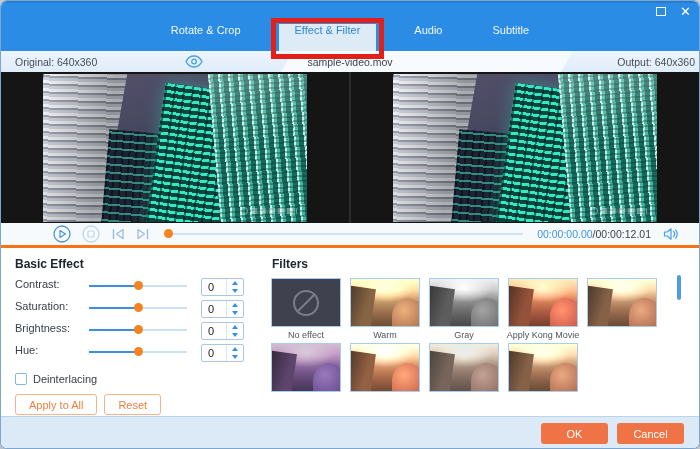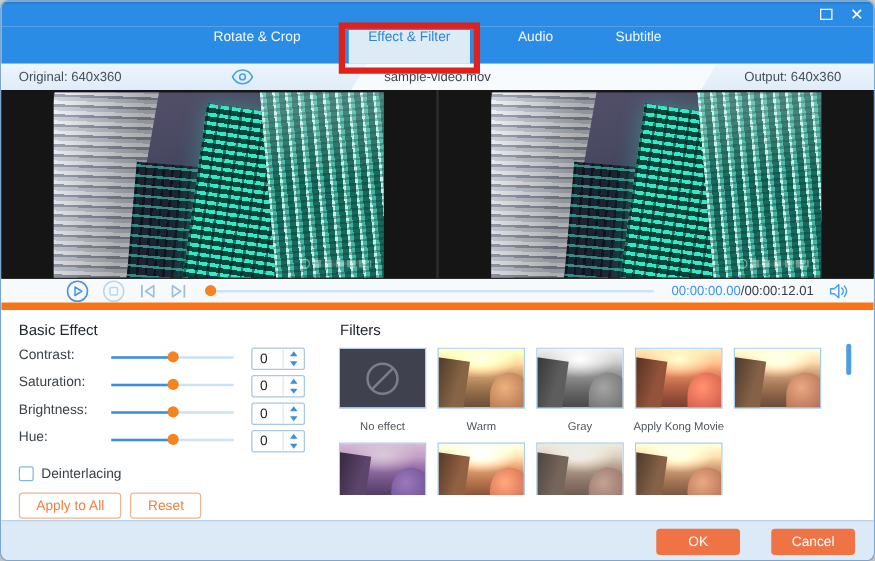--- a/index.html
+++ b/index.html
@@ -21,21 +21,21 @@
 
   
   .infobar { position:relative; height:21px; background:#f7fbfe; font-size:10.5px; color:#454f5b;
              display:flex; align-items:center; }
   .seg { position:absolute; top:0; bottom:0; background:linear-gradient(#eef5fc,#dfecf9); }
   .seg.left  { left:0; width:292px; clip-path:polygon(0 0, 100% 0, calc(100% - 12px) 100%, 0 100%); }
   .seg.right { right:0; width:138px; clip-path:polygon(12px 0, 100% 0, 100% 100%, 0 100%); }
   .orig-label { position:relative; margin-left:14px; }
   .eye-wrap { position:relative; margin-left:88px; display:flex; align-items:center; cursor:pointer; }
   .filename { position:absolute; left:0; right:0; text-align:center; color:#3c454f; }
-  .out-label { position:relative; margin-left:auto; margin-right:26px; }
+  .out-label { position:relative; margin-left:auto; margin-right:4px; }
 
   
   .video-area { height:151px; background:#0b0b0b; display:flex; }
   .half { flex:1; display:flex; align-items:center; justify-content:center; background:#151515; position:relative; }
   .half + .half { border-left:2px solid #2c2c2c; }
   .scene { position:relative; width:264px; height:148px; overflow:hidden;
            background:linear-gradient(165deg,#56506b 0%,#4a4a63 30%,#353c52 60%,#232c40 100%); }
   .bld-left { position:absolute; left:-14px; top:-12px; width:82px; height:200px; transform:rotate(10deg);
       background:linear-gradient(90deg, rgba(255,255,255,.18), rgba(0,0,0,.28) 88%),
                  repeating-linear-gradient(172deg,#eff0f4 0 3px,#8d94a3 3px 5px,#c7ccd6 5px 8px); }
@@ -49,35 +49,35 @@
   .bld-right { position:absolute; right:-10px; top:-16px; width:102px; height:192px; transform:rotate(-5deg);
       background:linear-gradient(180deg, rgba(255,255,255,.30) 0%, rgba(255,255,255,0) 45%),
                  repeating-linear-gradient(0deg, rgba(8,48,44,.35) 0 2px, rgba(0,0,0,0) 2px 5px),
                  repeating-linear-gradient(90deg,#bdf2e8 0 2px,#43b6a2 2px 5px,#17695d 5px 10px); }
   .wm { position:absolute; right:10px; bottom:7px; display:flex; align-items:center; gap:3px; opacity:.45; filter:blur(.4px); }
   .wm-circle { width:8px; height:8px; border:1px solid #fff; border-radius:50%; }
   .wm-bars { width:46px; height:6px; border-radius:1px;
              background:repeating-linear-gradient(90deg, rgba(255,255,255,.8) 0 6px, rgba(255,255,255,.2) 6px 9px); }
 
   
-  .playerbar { height:25px; background:#f6fafd; border-bottom:6px solid #f97316; display:flex; align-items:center; padding:0 20px 0 52px; }
+  .playerbar { height:25px; background:#f6fafd; border-bottom:3px solid #f97316; display:flex; align-items:center; padding:0 20px 0 52px; }
   .pb-icon { display:flex; align-items:center; cursor:pointer; }
   .pb-gap { margin-left:11px; }
   .seek { position:relative; flex:1; height:12px; margin:0 14px; cursor:pointer; }
   .seek-track { position:absolute; left:0; right:0; top:5px; height:2px; background:#cfe3f4; }
   .seek-dot { position:absolute; left:0; top:1px; width:9px; height:9px; border-radius:50%; background:#f5831f; }
   .time { font-size:10.5px; white-space:nowrap; }
   .time .cur { color:#3d94e6; }
   .time .tot { color:#3a3f46; }
   .vol-wrap { margin-left:12px; display:flex; align-items:center; cursor:pointer; }
 
   
   .main { display:flex; height:168px; background:#fff; }
   .basic { width:270px; padding:9px 0 0 14px; }
-  .panel-title { font-size:12px; font-weight:normal; color:#20262d; margin-bottom:7px; }
+  .panel-title { font-size:12px; font-weight:bold; color:#20262d; margin-bottom:7px; }
   .be-row { display:flex; align-items:flex-start; height:22px; }
   .be-label { width:74px; font-size:11px; color:#3a4149; }
   .slider { position:relative; width:98px; height:15px; cursor:pointer; }
   .sl-track { position:absolute; left:0; right:0; top:7px; height:2px; background:#cbe2f4; }
   .sl-fill  { position:absolute; left:0; width:50%; top:7px; height:2px; background:#3c8ede; }
   .sl-thumb { position:absolute; left:50%; top:3px; width:9px; height:9px; margin-left:-4px; border-radius:50%; background:#f5831f; }
   .spin { margin-left:14px; display:flex; width:43px; height:18px; background:#fff; border:1px solid #a9c7e2; border-radius:2px; }
   .spin-val { width:24px; border:none; outline:none; background:transparent; font-size:11px; padding-left:6px; font-family:"Liberation Sans", sans-serif; color:#222; }
   .spin-btns { flex:1; display:flex; flex-direction:column; border-left:1px solid #d7e6f3; }
   .spin-b { flex:1; display:flex; align-items:center; justify-content:center; cursor:pointer; }
@@ -90,21 +90,21 @@
   .btn-outline { border:1px solid #f3b38c; color:#ee8040; background:#fff; border-radius:3px; font-size:11px;
                  height:21px; padding:0 13px; cursor:pointer; font-family:"Liberation Sans", sans-serif; }
 
   
   .filters { flex:1; position:relative; padding-top:9px; }
   .filters .panel-title { margin-left:1px; }
   .fviewport { height:118px; overflow:hidden; }
   .fgrid { display:grid; grid-template-columns:repeat(5,70px); column-gap:9px; row-gap:0; }
   .fcell { display:flex; flex-direction:column; align-items:center; cursor:pointer; }
   .fthumb { width:70px; height:49px; border:1px solid #a6cdec; background:#fff; overflow:hidden; position:relative; }
-  .flabel { font-size:9px; color:#4e555e; height:27px; display:flex; align-items:center; white-space:nowrap; }
+  .flabel { font-size:9px; color:#4e555e; height:16px; display:flex; align-items:center; white-space:nowrap; }
   .fimg { position:relative; width:100%; height:100%;
       background:radial-gradient(ellipse 60% 45% at 50% 18%, #fdf3df 0%, rgba(253,243,223,0) 70%),
                  linear-gradient(180deg,#f2e3c8 0%,#e3c19a 22%,#c08d66 40%,#9c6647 62%,#7c4e38 82%,#63402e 100%); }
   .fimg::before { content:""; position:absolute; left:-8px; top:16%; width:44%; height:95%;
       background:linear-gradient(100deg,#4e3526 20%,#7a523a 70%); transform:rotate(8deg); }
   .fimg::after { content:""; position:absolute; right:-7px; bottom:-12px; width:34px; height:40px;
       border-radius:46% 54% 8% 8%;
       background:radial-gradient(circle at 35% 30%, #d98f6d 0%, #b06048 55%, #8e4636 100%); }
   .f-none-bg { width:100%; height:100%; background:#40414f; display:flex; align-items:center; justify-content:center; }
   .no-fx-icon { position:relative; width:26px; height:26px; border:2px solid #7b7c8c; border-radius:50%; }
@@ -114,21 +114,21 @@
   .f-sketch .fimg { filter:grayscale(1) contrast(2.1) brightness(1.55); }
   .f-hk     .fimg { filter:sepia(.3) saturate(1.6) hue-rotate(-12deg); }
   .f-purple .fimg { filter:hue-rotate(255deg) saturate(.9) brightness(.85); }
   .f-light  .fimg { filter:brightness(1.18) saturate(1.05); }
   .f-washed .fimg { filter:grayscale(.55) brightness(1.12) contrast(.85); }
   .f-warm2  .fimg { filter:brightness(1.08) sepia(.28); }
   .fscrollbar { position:absolute; right:18px; top:27px; width:4px; height:25px; border-radius:2px; background:#4f9ce0; cursor:pointer; }
 
   
   .footer { position:relative; height:34px; background:#dce9f6; border-top:1px solid #bad4ec; }
-  .footer-btns { position:absolute; right:15px; top:6px; display:flex; gap:25px;margin-left:12px; }
+  .footer-btns { position:absolute; right:15px; top:6px; display:flex; gap:9px;margin-left:12px; }
   .btn-solid { width:67px; height:21px; background:#ef7345; color:#fff; border:none; border-radius:3px;
                font-size:11px; cursor:pointer; font-family:"Liberation Sans", sans-serif; }
 </style>
 </head>
 <body>
 
 <div class="window">
 
   <div class="titlebar">
     <div class="win-btn">

